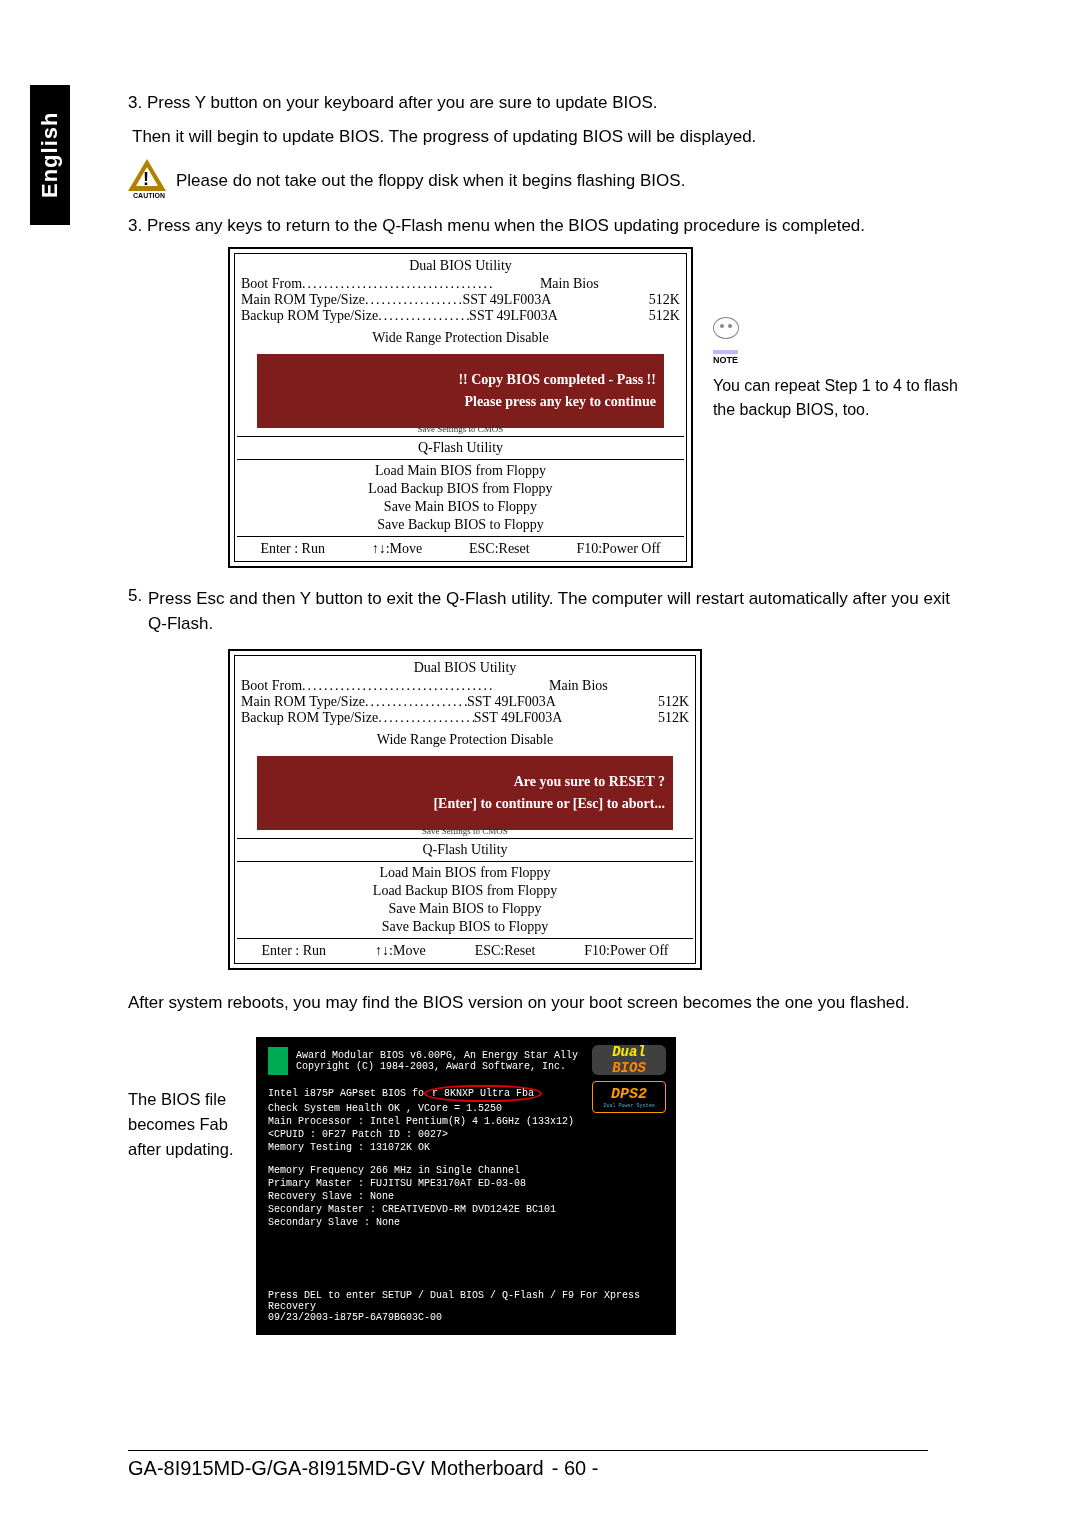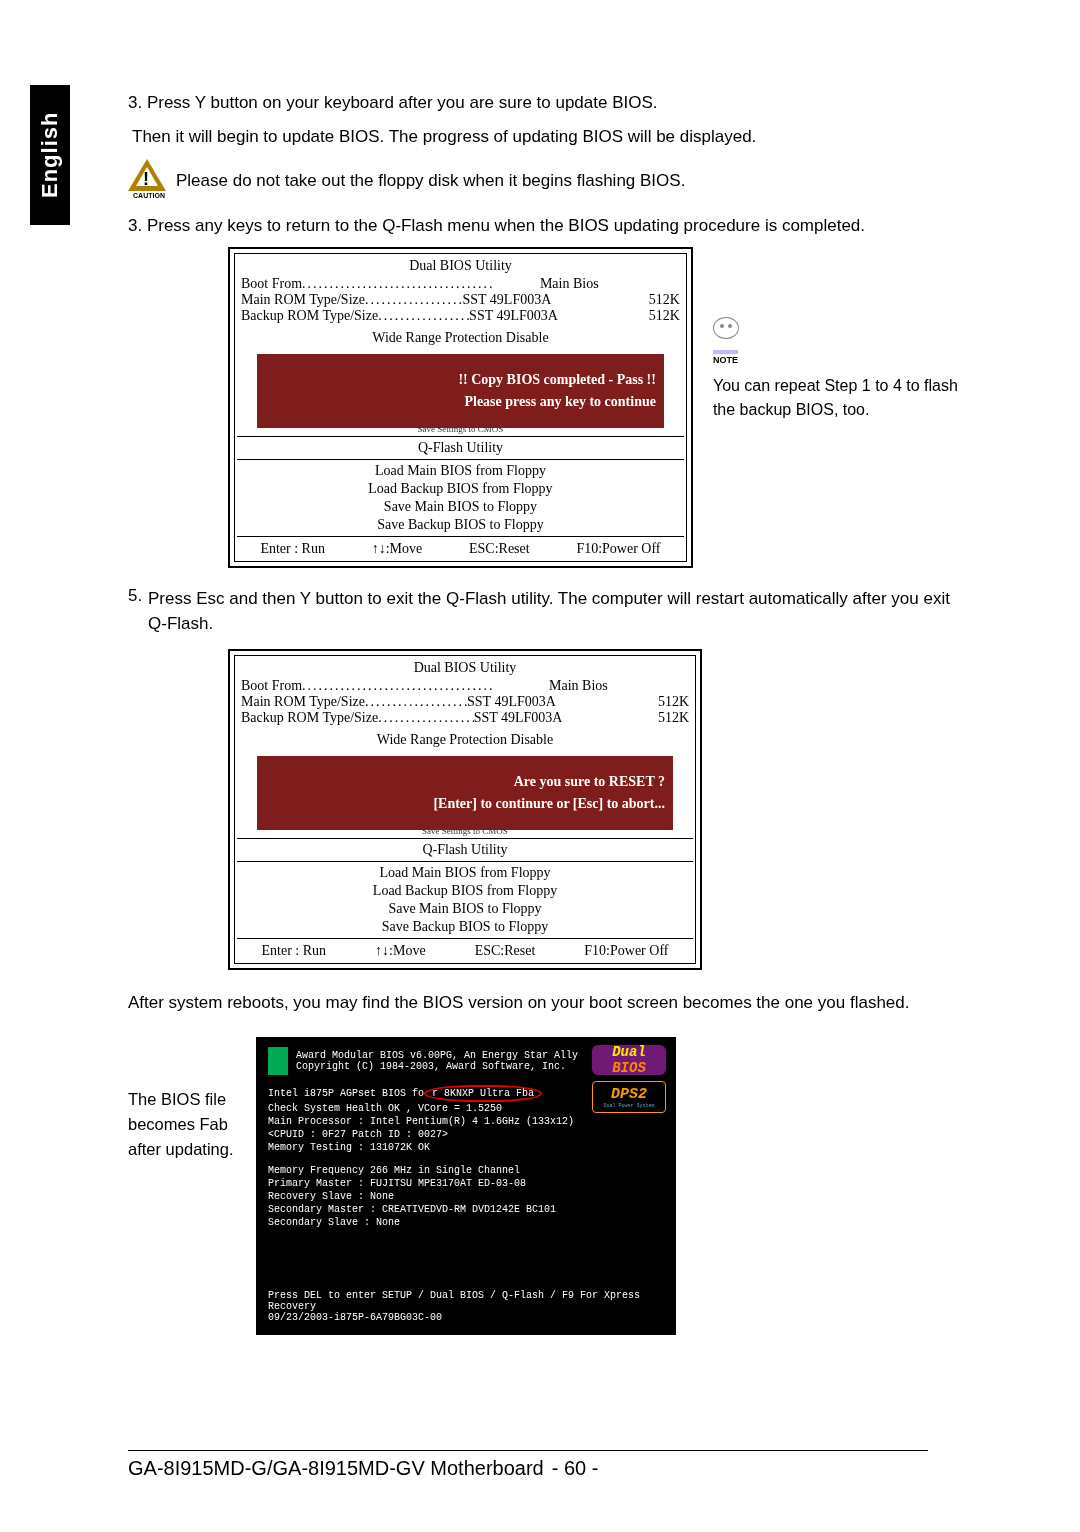--- a/index.html
+++ b/index.html
@@ -102,21 +102,21 @@
       font-size: 10px;
       padding: 10px 12px;
       position: relative;
       margin-left: 8px;
     }
     .boot-box .hdr { display: flex; align-items: center; }
     .boot-box .logo-sq { width: 20px; height: 28px; background: #0a5; margin-right: 8px; flex-shrink: 0; }
     .boot-box .badges { position: absolute; right: 10px; top: 8px; }
     .badge1 {
       width: 74px; height: 30px;
-      background: #701a75;
+      background: #404040;
       border-radius: 6px;
       display: flex; align-items: center; justify-content: center;
       margin-bottom: 6px;
     }
     .badge1-text { font-style: italic; font-weight: bold; font-size: 14px; }
     .badge1-text .d { color: #ffea00; }
     .badge1-text .b { color: #ff8800; }
     .badge2 {
       width: 74px; height: 32px;
       background: #000;

